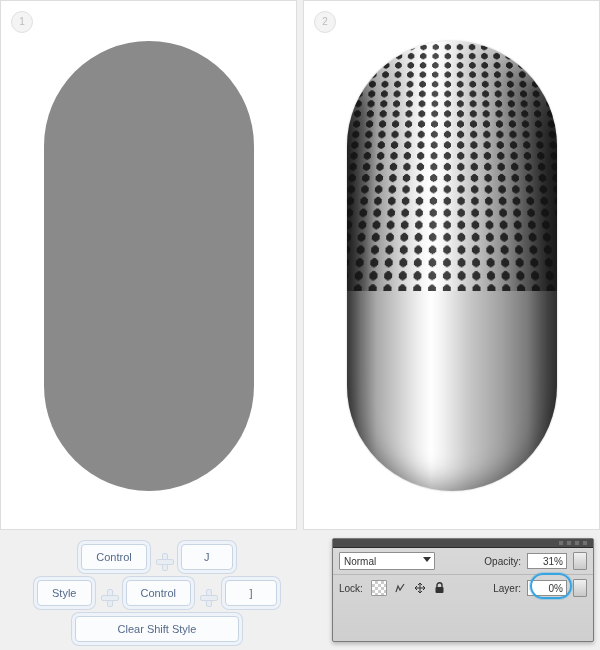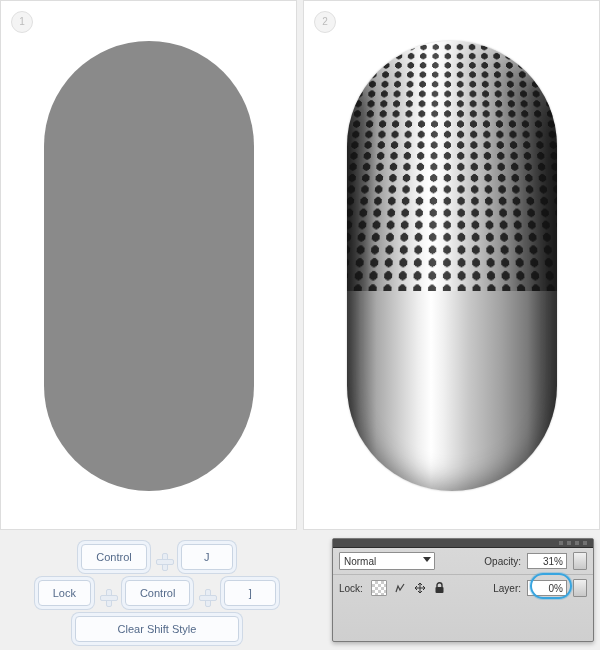--- a/index.html
+++ b/index.html
@@ -307,21 +307,21 @@
 </div>
 
 <div class="bottom">
   <div class="keys">
     <div class="key-row">
       <div class="keycap">Control</div>
       <div class="plus"></div>
       <div class="keycap">J</div>
     </div>
     <div class="key-row">
-      <div class="keycap">Lock</div>
+      <div class="keycap">Style</div>
       <div class="plus"></div>
       <div class="keycap">Control</div>
       <div class="plus"></div>
       <div class="keycap">]</div>
     </div>
     <div class="key-row">
       <div class="keycap wide">Clear Shift Style</div>
     </div>
   </div>
 

